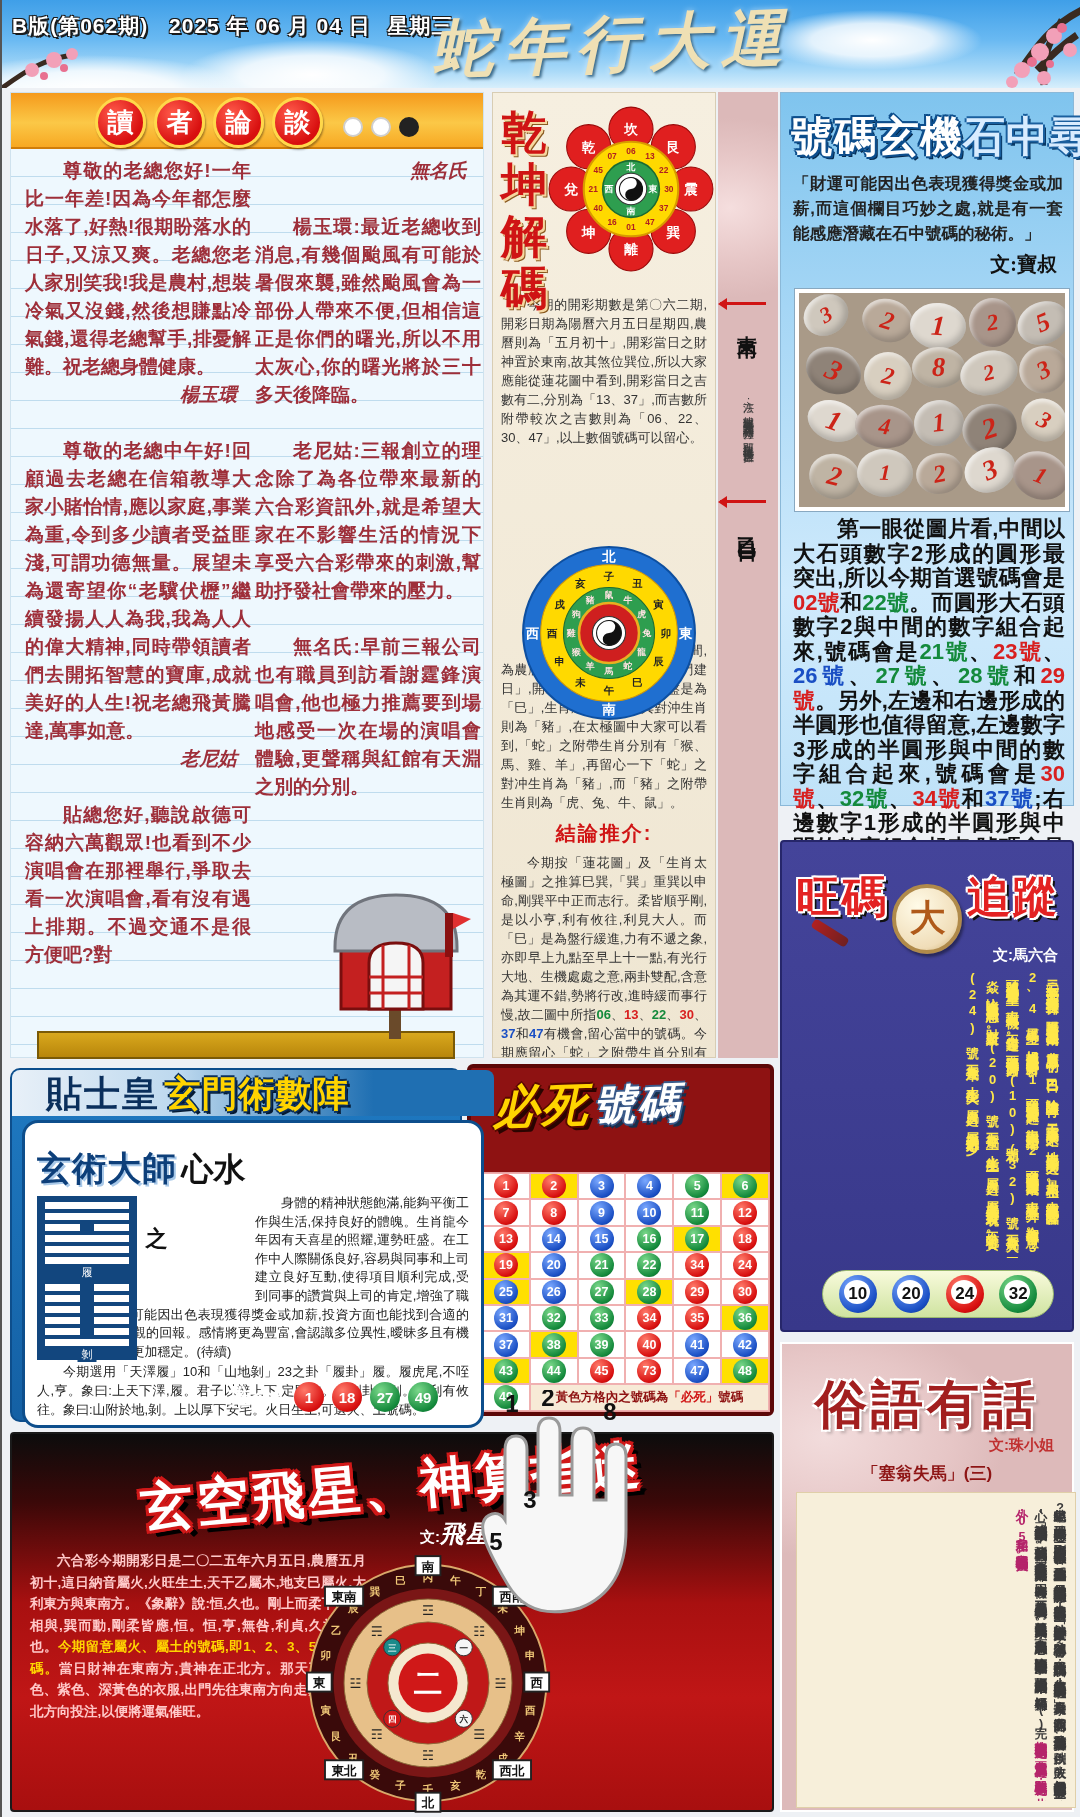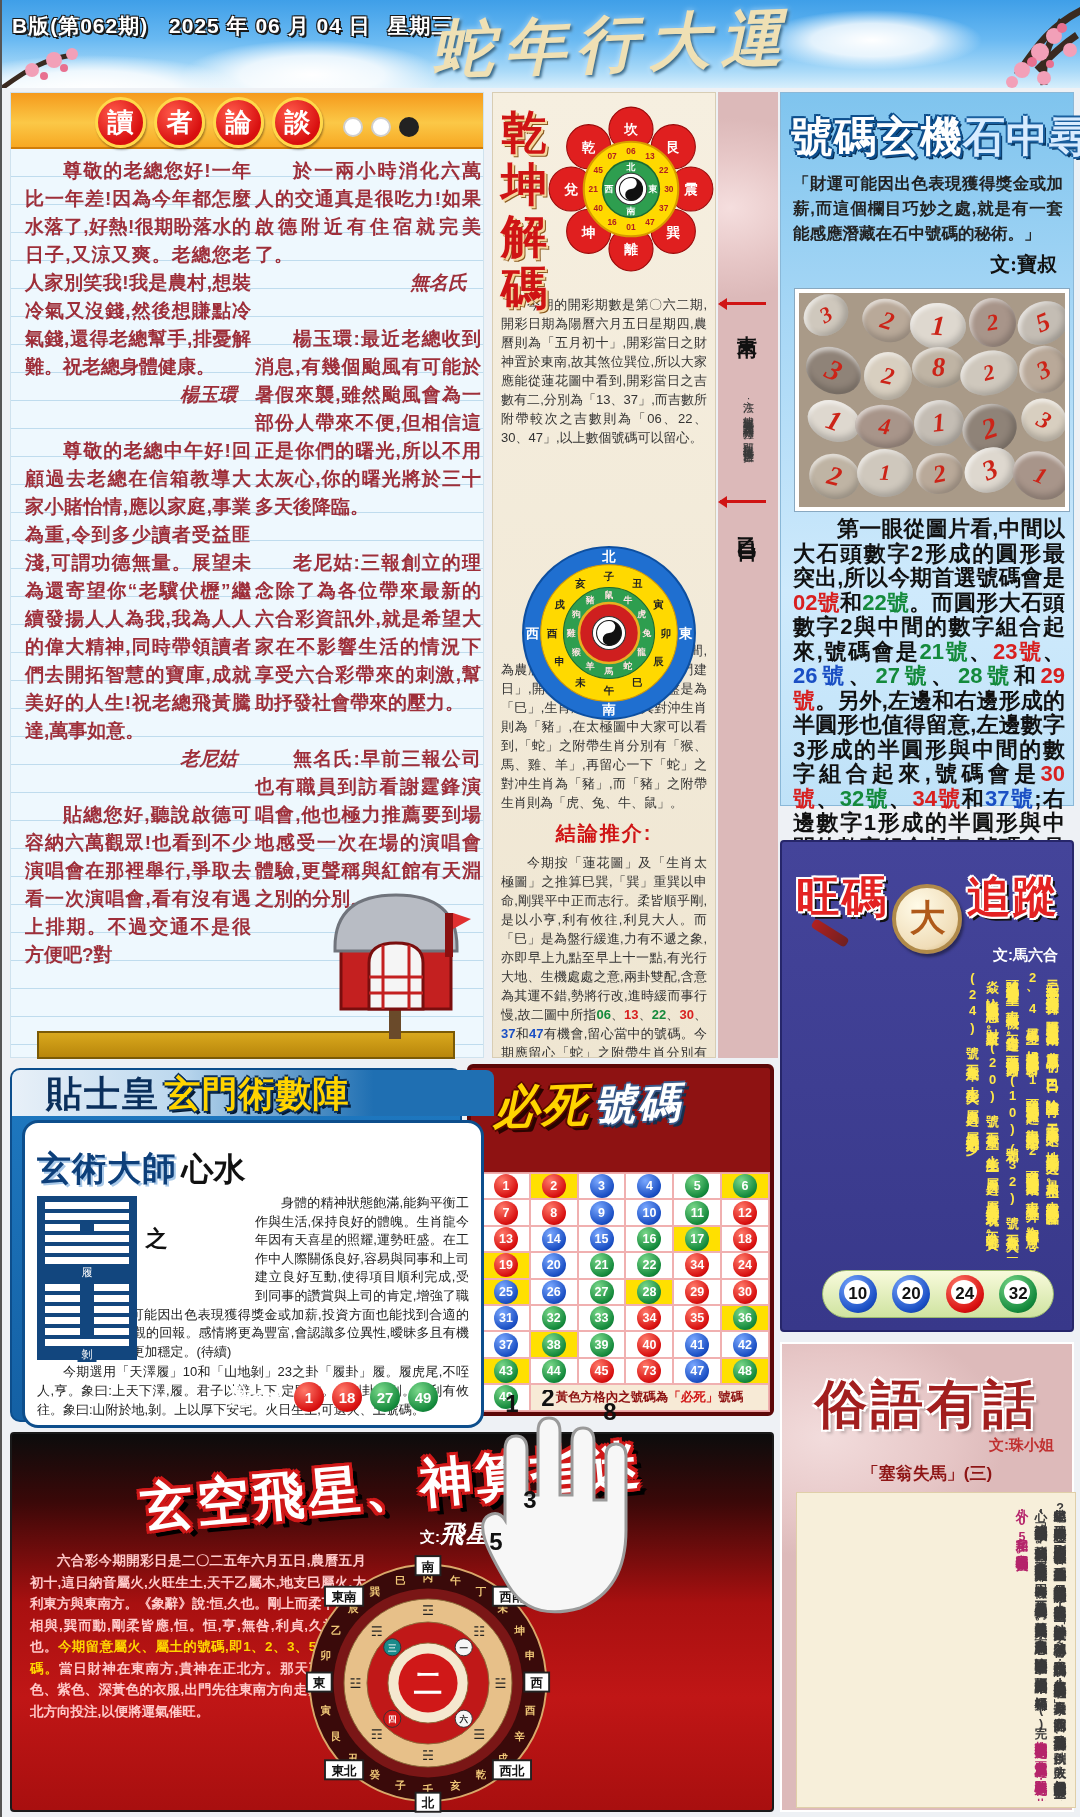--- a/index.html
+++ b/index.html
@@ -184,21 +184,20 @@
     <div class="rcol" style="left:14px;" id="reader-col1">
         <p>尊敬的老總您好!一年比一年差!因為今年都怎麼水落了,好熱!很期盼落水的日子,又涼又爽。老總您老人家別笑我!我是農村,想裝冷氣又沒錢,然後想賺點冷氣錢,還得老總幫手,排憂解難。祝老總身體健康。</p>
         <p class="sig">楊玉環</p>
         <div class="gap"></div>
         <p>尊敬的老總中午好!回顧過去老總在信箱教導大家小賭怡情,應以家庭,事業為重,令到多少讀者受益匪淺,可謂功德無量。展望未為還寄望你“老驥伏櫪”繼續發揚人人為我,我為人人的偉大精神,同時帶領讀者們去開拓智慧的寶庫,成就美好的人生!祝老總飛黃騰達,萬事如意。</p>
         <p class="sig">老尼姑</p>
         <div class="gap"></div>
         <p>貼總您好,聽說啟德可容納六萬觀眾!也看到不少演唱會在那裡舉行,爭取去看一次演唱會,看有沒有遇上排期。不過交通不是很方便吧?對</p>
       </div>
     <div class="rcol" style="left:244px;" id="reader-col2">
-        <p>於一兩小時消化六萬人的交通真是很吃力!如果啟德附近有住宿就完美了。</p>
         <p class="sig">無名氏</p>
         <div class="gap"></div>
         <p>楊玉環:最近老總收到消息,有幾個颱風有可能於暑假來襲,雖然颱風會為一部份人帶來不便,但相信這正是你們的曙光,所以不用太灰心,你的曙光將於三十多天後降臨。</p>
         <div class="gap"></div>
         <p>老尼姑:三報創立的理念除了為各位帶來最新的六合彩資訊外,就是希望大家在不影響生活的情況下享受六合彩帶來的刺激,幫助抒發社會帶來的壓力。</p>
         <div class="gap"></div>
         <p>無名氏:早前三報公司也有職員到訪看謝霆鋒演唱會,他也極力推薦要到場地感受一次在場的演唱會體驗,更聲稱與紅館有天淵之別的分別。</p>
       </div>
     <div id="goldbar"></div>
     <svg class="abs" style="right:12px;top:792px;" width="150" height="160" viewBox="0 0 150 160">

